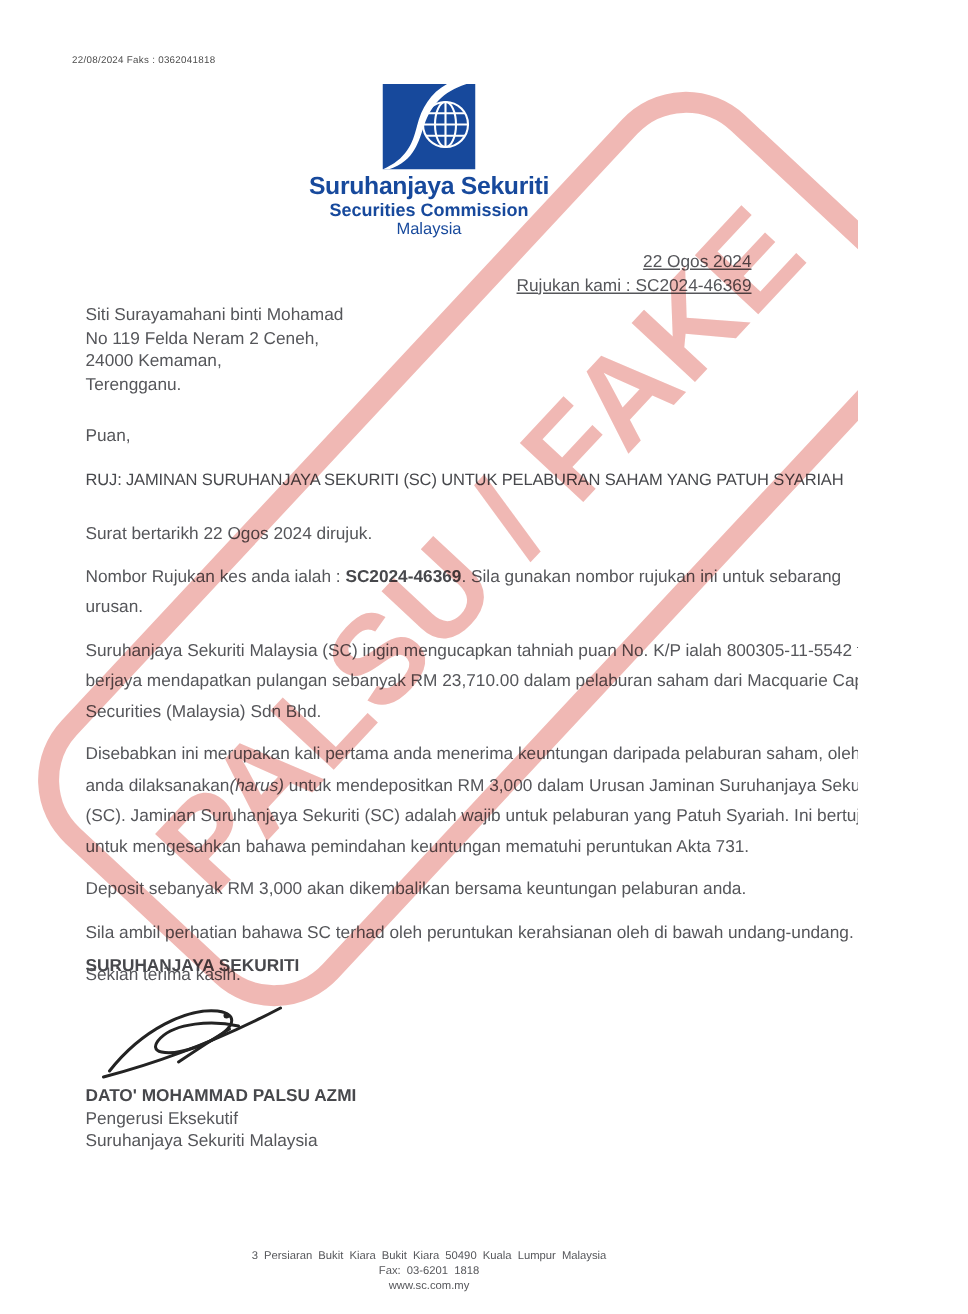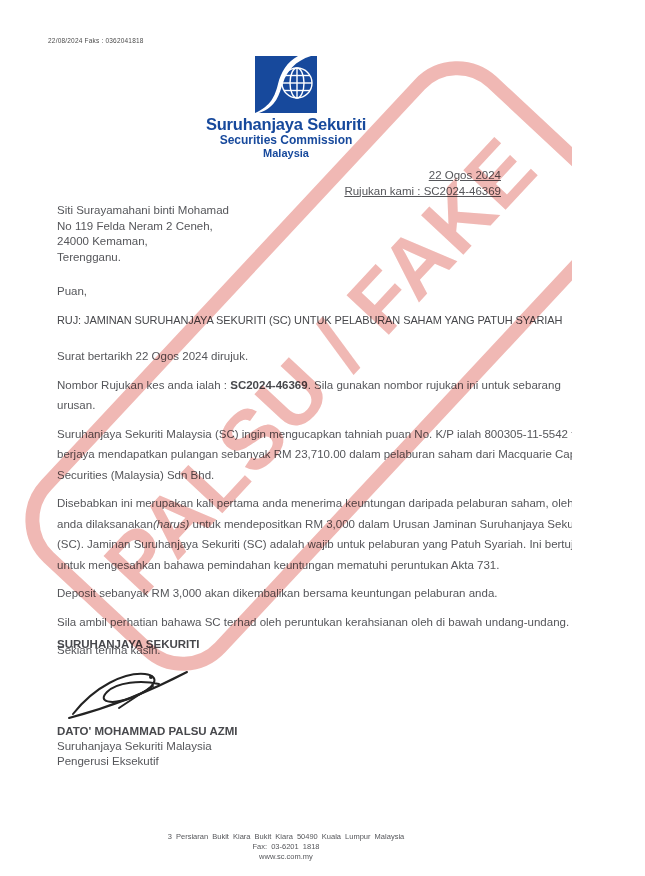--- a/index.html
+++ b/index.html
@@ -37,21 +37,21 @@
     letter-spacing: -0.2px;
   }
   .org-sub {
     font-size: 12px;
     font-weight: 600;
     color: var(--brand-blue);
     line-height: 13px;
   }
   .org-country {
     font-size: 11px;
-    font-weight: 700;
+    font-weight: 400;
     color: var(--brand-blue);
     line-height: 13px;
   }
   .meta-block {
     position: absolute;
     right: 71px; top: 168px;
     text-align: right;
     font-size: 11.5px;
     line-height: 15.5px;
     text-decoration: underline;
@@ -173,22 +173,22 @@
     <div class="sender-org">SURUHANJAYA SEKURITI</div>
     <svg class="signature-svg" viewBox="0 0 128 56" aria-hidden="true">
       <g stroke="#232323" stroke-width="2" fill="none" stroke-linecap="round">
         <path d="M 6,50 C 28,22 58,8 78,10 C 94,12 90,24 64,34 C 44,41 30,38 40,28 C 50,18 74,16 92,20"></path>
         <path d="M 2,54 C 40,44 78,30 120,8"></path>
         <path d="M 52,44 C 64,36 76,28 86,22"></path>
       </g>
       <circle cx="84" cy="13" r="2" fill="#232323"></circle>
     </svg>
     <div class="signatory-name">DATO' MOHAMMAD PALSU AZMI</div>
+    <div>Pengerusi Eksekutif</div>
     <div>Suruhanjaya Sekuriti Malaysia</div>
-    <div>Pengerusi Eksekutif</div>
   </div>
 
   <div class="footer">
     <div>3  Persiaran Bukit Kiara  Bukit Kiara  50490 Kuala Lumpur  Malaysia</div>
     <div>Fax: 03-6201 1818</div>
     <div>www.sc.com.my</div>
   </div>
 
   <div class="stamp">
     <span>PALSU / FAKE</span>

